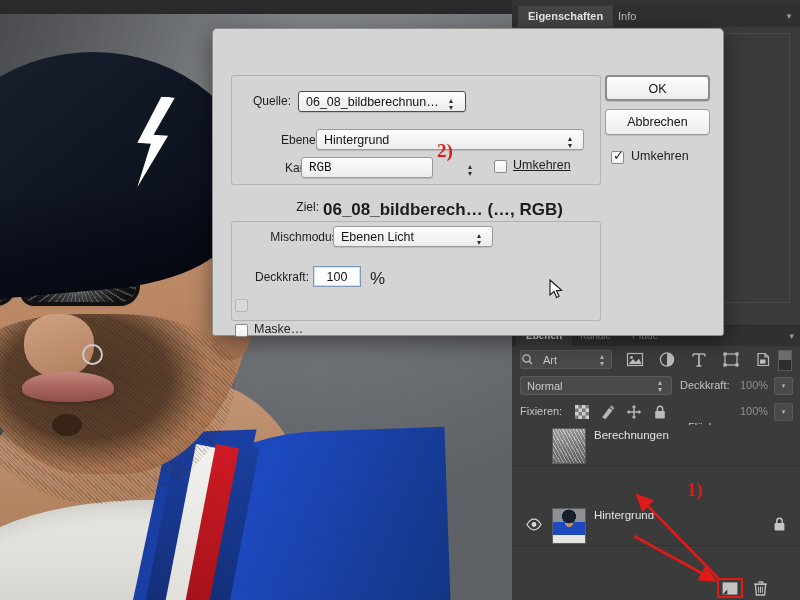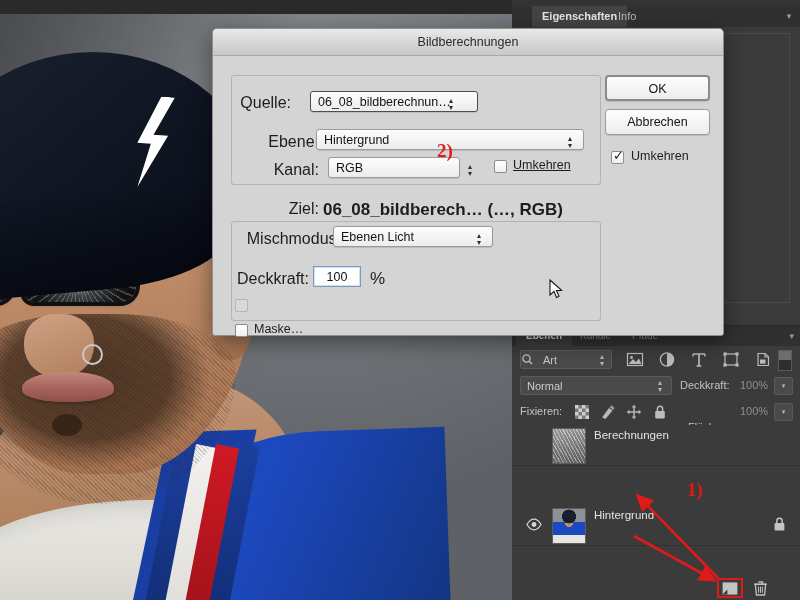--- a/index.html
+++ b/index.html
@@ -157,26 +157,26 @@
 
   
   .dialog{position:absolute;left:212px;top:28px;width:510px;height:306px;
     background:#d4d4d4;border:1px solid #8e8e8e;border-radius:5px 5px 3px 3px;
     box-shadow:0 6px 22px rgba(0,0,0,.45);}
   .dlg-title{position:absolute;left:0;top:0;width:100%;height:26px;
     background:linear-gradient(180deg,#e9e9e9 0%,#d7d7d7 50%,#c9c9c9 100%);
     border-bottom:1px solid #a8a8a8;border-radius:4px 4px 0 0;
     text-align:center;line-height:26px;font-size:12.5px;color:#2a2a2a;}
   .fieldset{position:absolute;border:1px solid #b3b3b3;border-radius:3px;background:transparent;}
-  .dlbl{position:absolute;font-size:16px;color:#1d1d1d;text-align:right;}
+  .dlbl{position:absolute;font-size:12px;color:#1d1d1d;text-align:right;}
   .combo{position:absolute;height:21px;background:linear-gradient(180deg,#fdfdfd,#ececec);
     border:1px solid #9a9a9a;border-radius:3px;box-sizing:border-box;
     font-size:12.5px;color:#141414;line-height:20px;padding-left:7px;
     box-shadow:0 1px 1px rgba(0,0,0,.12);}
-  .combo.strong{border:1px solid #4d4d4d;margin-left:12px;}
+  .combo.strong{border:1px solid #4d4d4d;}
   .updown{position:absolute;font-size:8px;color:#2e2e2e;line-height:7px;text-align:center;}
   .cb{position:absolute;width:13px;height:13px;background:linear-gradient(180deg,#ffffff,#f0f0f0);
     border:1px solid #8c8c8c;border-radius:2px;box-sizing:border-box;}
   .cb.disabled{background:#d8d8d8;border-color:#b4b4b4;}
   .cb .tick{position:absolute;left:1px;top:-3px;font-size:13px;color:#1c1c1c;line-height:13px;}
   .cblbl{position:absolute;font-size:12.5px;color:#1d1d1d;}
   .cblbl.disabled{color:#8d8d8d;}
   .btn{position:absolute;width:105px;height:26px;border-radius:4px;
     background:linear-gradient(180deg,#fdfdfd,#ededed);border:1px solid #9d9d9d;
     font-size:12.5px;color:#141414;text-align:center;line-height:25px;box-sizing:border-box;
@@ -226,21 +226,21 @@
       </div>
       <div class="cap-crown"></div>
       <div class="cap-brim"></div>
       <div class="bolt"></div>
     </div>
   </div>
 
   <div class="dock">
 
     <div class="panel-tabbar">
-      <div class="ptab active" style="left:20px;">Eigenschaften</div>
+      <div class="ptab active" style="left:6px;">Eigenschaften</div>
       <div class="ptab" style="left:96px;">Info</div>
       <div class="panel-menu">▾</div>
     </div>
     <div class="props-body">
       <div class="props-inner"></div>
     </div>
 
     <div class="layers">
 
       <div class="ltabbar">
@@ -367,34 +367,33 @@
   </svg>
   <svg style="position:absolute;left:752px;top:580px;width:17px;height:17px;" viewBox="0 0 17 17">
     <path d="M3.4 4.4 H13.6 L12.6 15 H4.4 Z" fill="none" stroke="#c0c0c0" stroke-width="1.3"></path>
     <path d="M2 4.2 H15 M6.4 2 H10.6 V4.2" fill="none" stroke="#c0c0c0" stroke-width="1.3"></path>
     <path d="M6.6 6.6 V12.8 M8.5 6.6 V12.8 M10.4 6.6 V12.8" stroke="#c0c0c0" stroke-width="1"></path>
   </svg>
 
   <div class="hl-box"></div>
 
   <div class="dialog">
-    <div class="dlg-title">Bildberechnungen</div>
 
     <div class="fieldset" style="left:18px;top:46px;width:368px;height:108px;"></div>
 
     <div class="dlbl" style="left:10px;top:65px;width:68px;">Quelle:</div>
     <div class="combo strong" style="left:85px;top:62px;width:168px;">06_08_bildberechnun…</div>
     <div class="updown" style="left:236px;top:68px;">▴<br>▾</div>
 
     <div class="dlbl" style="left:10px;top:104px;width:96px;">Ebene:</div>
     <div class="combo" style="left:103px;top:100px;width:268px;">Hintergrund</div>
     <div class="updown" style="left:355px;top:106px;">▴<br>▾</div>
 
     <div class="dlbl" style="left:10px;top:132px;width:96px;">Kanal:</div>
-    <div class="combo" style="left:115px;top:128px;width:132px;">RGB</div>
+    <div class="combo" style="left:88px;top:128px;width:132px;font-family:Liberation Mono, monospace;">RGB</div>
     <div class="updown" style="left:255px;top:134px;">▴<br>▾</div>
 
     <div class="cb" style="left:281px;top:131px;"></div>
     <div class="cblbl" style="left:300px;top:129px;text-decoration:underline;">Umkehren</div>
 
     <div class="dlbl" style="left:10px;top:171px;width:96px;">Ziel:</div>
     <div class="ztext" style="left:110px;top:171px;font-weight:bold;">06_08_bildberech… (…, RGB)</div>
 
     <div class="fieldset" style="left:18px;top:192px;width:368px;height:98px;"></div>
 

